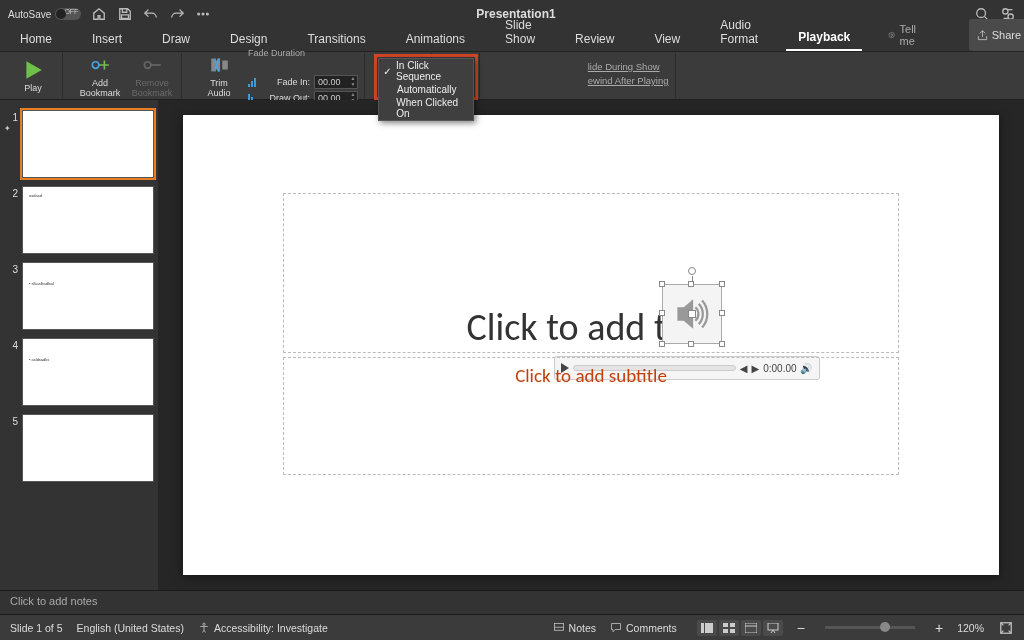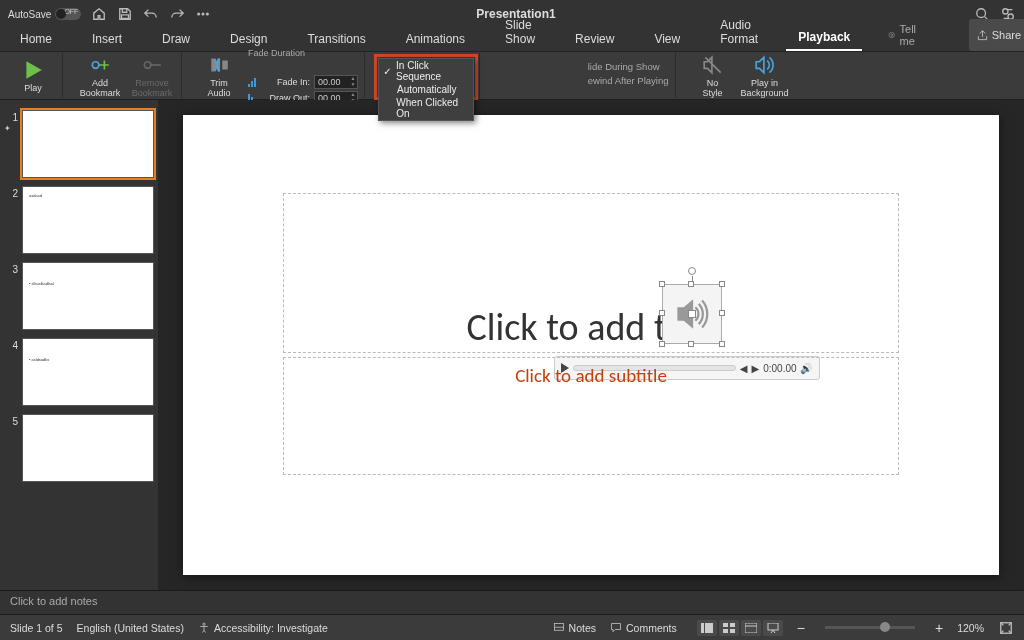--- a/index.html
+++ b/index.html
@@ -33,21 +33,21 @@
   .fd { display:flex; flex-direction:column; gap:2px; font-size:9px; color:var(--tx1); padding-top:2px;}
   .fd .hdr { font-size:9px; color:var(--tx1); margin-bottom:15px; }
   .fd .row { display:flex; align-items:center; gap:4px; }
   .fd .row label { width:46px; text-align:right; color:var(--tx0); }
   .bars { width:12px; height:10px; display:flex; align-items:flex-end; gap:1px; }
   .bars span { width:2px; background:#3a9bd8; }
   .spin { width:44px; height:14px; background:#222; border:1px solid #555; display:flex; align-items:center; }
   .spin span { flex:1; padding:0 3px; font-size:9px; color:#ccc; }
   .spin .arrows { width:8px; height:100%; display:flex; flex-direction:column; }
   .spin .arrows i { flex:1; font-size:5px; text-align:center; color:#888; line-height:5px;}
-  .chk { display:flex; align-items:center; gap:4px; font-size:9.5px; color:var(--tx1); }
+  .chk { display:flex; align-items:center; gap:4px; font-size:9.5px; color:var(--tx1);text-decoration:underline; }
   .chk .box { width:9px; height:9px; border:1px solid #666; background:#333; }
   
   .dropdown { position:absolute; top:6px; left:378px; width:96px; background:#3f3f3f; border:1px solid #555; z-index:10; box-shadow:2px 2px 6px rgba(0,0,0,.5); }
   .dd-hl { position:absolute; top:2px; left:374px; width:104px; height:46px; border:3px solid var(--accent); z-index:9; pointer-events:none;}
   .dropdown .ditem { display:flex; align-items:center; gap:4px; padding:1px 4px; font-size:10px; color:#eee; }
   .dropdown .ditem .chkmark { width:10px; text-align:center; }
   
   .main { display:flex; height:490px; background:#262626; }
   .thumbs { width:158px; background:var(--bg1); padding:10px 4px; overflow:hidden; display:flex; flex-direction:column; gap:8px;}
   .trow { display:flex; gap:4px; }
@@ -276,40 +276,20 @@
       </div>
   </div>
   <div class="group" style="flex-direction:column; align-items:flex-start; gap:3px; padding-top:8px; margin-left:94px;">
     <div class="chk">
         <span>lide During Show</span>
       </div>
     <div class="chk">
         <span>ewind After Playing</span>
       </div>
   </div>
-  <div class="group" style="border-right:none;">
-    <div class="bigbtn">
-      <div class="bigicon">
-          <svg viewBox="0 0 20 20" stroke="#888" fill="none" stroke-width="1.5">
-            <path d="M2 7h3l4-4v14l-4-4H2zM3 3l14 14"></path>
-          </svg>
-        </div>
-      <span style="white-space:pre-line;">No
-Style</span>
-    </div>
-    <div class="bigbtn">
-      <div class="bigicon">
-          <svg viewBox="0 0 20 20" stroke="#4aa3df" fill="none" stroke-width="1.5">
-            <path d="M2 7h3l4-4v14l-4-4H2zM12 6a5 5 0 010 8M14 3a9 9 0 010 14"></path>
-          </svg>
-        </div>
-      <span style="white-space:pre-line;">Play in
-Background</span>
-    </div>
-  </div>
 
   <div class="dd-hl"></div>
   <div class="dropdown">
     <div class="ditem">
         <span class="chkmark">✓</span>
         <span>In Click Sequence</span>
       </div>
     <div class="ditem">
         <span class="chkmark"></span>
         <span>Automatically</span>

